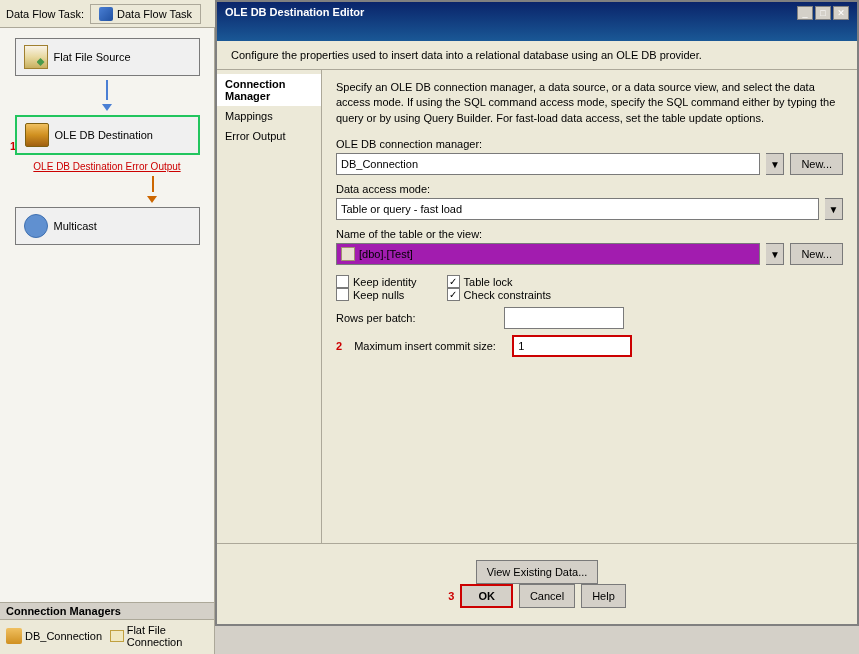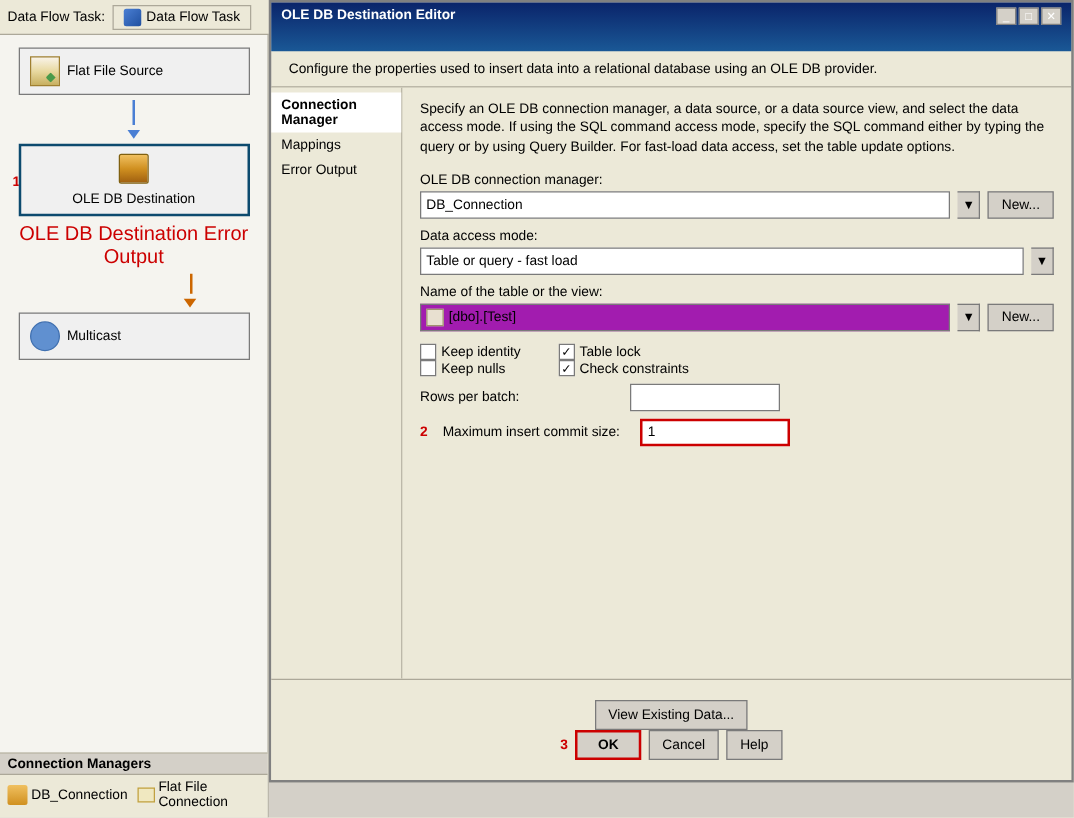--- a/index.html
+++ b/index.html
@@ -12,21 +12,21 @@
     .taskbar-tab-icon { width: 14px; height: 14px; background: linear-gradient(135deg, #4a7fd4, #2050a0); border-radius: 2px; display: inline-block; }
 
     
     .main-container { display: flex; height: calc(654px - 28px); }
 
     
     .left-panel { width: 215px; background: #f5f4ef; border-right: 1px solid #aca899; display: flex; flex-direction: column; }
     .flow-area { flex: 1; padding: 10px; display: flex; flex-direction: column; align-items: center; gap: 4px; position: relative; }
 
     .flow-node { width: 185px; border: 1px solid #7a7a7a; background: #f0f0f0; padding: 6px 8px; display: flex; align-items: center; gap: 6px; cursor: pointer; }
-    .flow-node.highlighted { border: 2px solid #0c4a6e; flex-direction: column; }
+    .flow-node.highlighted { border: 2px solid #22c55e; }
     .flow-node-icon { width: 24px; height: 24px; flex-shrink: 0; }
     .flow-node-label { font-size: 11px; color: #000; }
 
     .flat-file-icon { background: linear-gradient(180deg, #f9f3e8 0%, #e8d9a0 50%, #c8b060 100%); border: 1px solid #a08030; position: relative; }
     .flat-file-icon::after { content: ''; position: absolute; bottom: 2px; right: 2px; width: 8px; height: 8px; background: #4a9a4a; clip-path: polygon(0 50%, 50% 0, 100% 50%, 50% 100%); }
 
     .oledb-icon { background: linear-gradient(180deg, #f0c060 0%, #d09020 50%, #a06010 100%); border: 1px solid #806010; border-radius: 2px; }
 
     .multicast-icon { width: 24px; height: 24px; background: #6090d0; border-radius: 12px; border: 1px solid #4070b0; }
 
@@ -121,21 +121,21 @@
       <div class="connector-line"></div>
       <div class="connector-arrow"></div>
 
       <div class="node-wrapper">
         <div class="flow-node highlighted">
           <div class="oledb-icon flow-node-icon"></div>
           <span class="flow-node-label">OLE DB Destination</span>
         </div>
       </div>
 
-      <div style="font-size:16px; color:#cc0000; text-align:center; margin-top:2px;">OLE DB Destination Error Output</div>
+      <div style="font-size:10px; color:#cc0000; text-align:center; margin-top:2px;text-decoration:underline;">OLE DB Destination Error Output</div>
       <div class="error-connector"></div>
       <div class="error-arrow"></div>
 
       <div class="flow-node">
         <div class="multicast-icon"></div>
         <span class="flow-node-label">Multicast</span>
       </div>
     </div>
 
     <div class="conn-managers">

